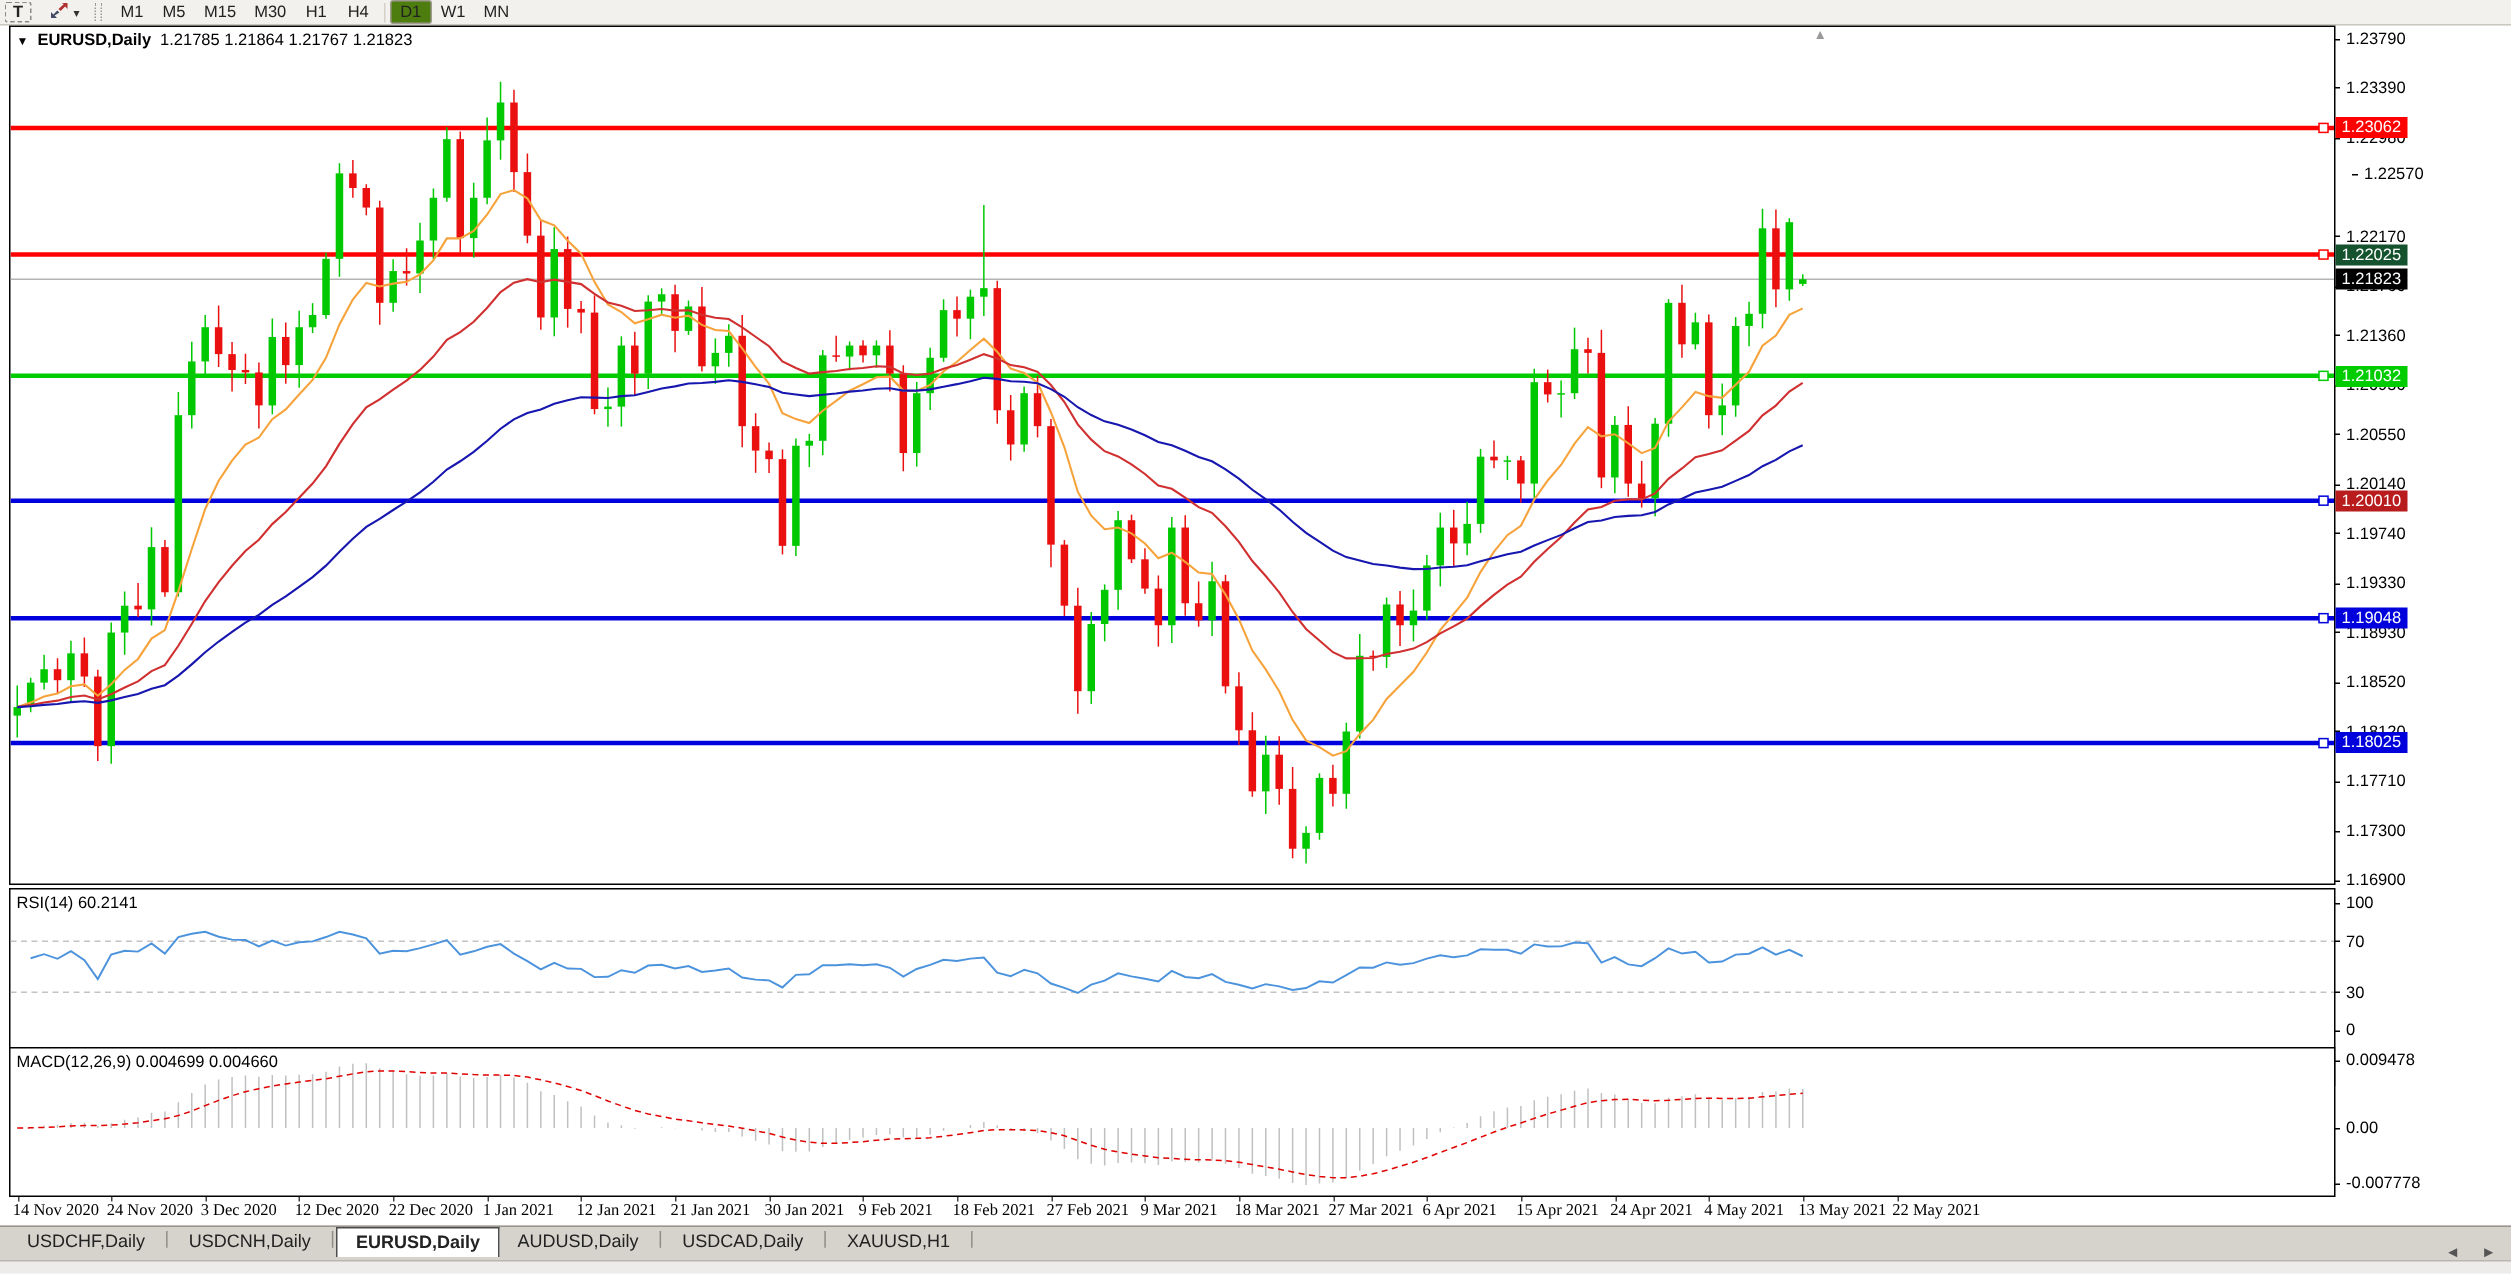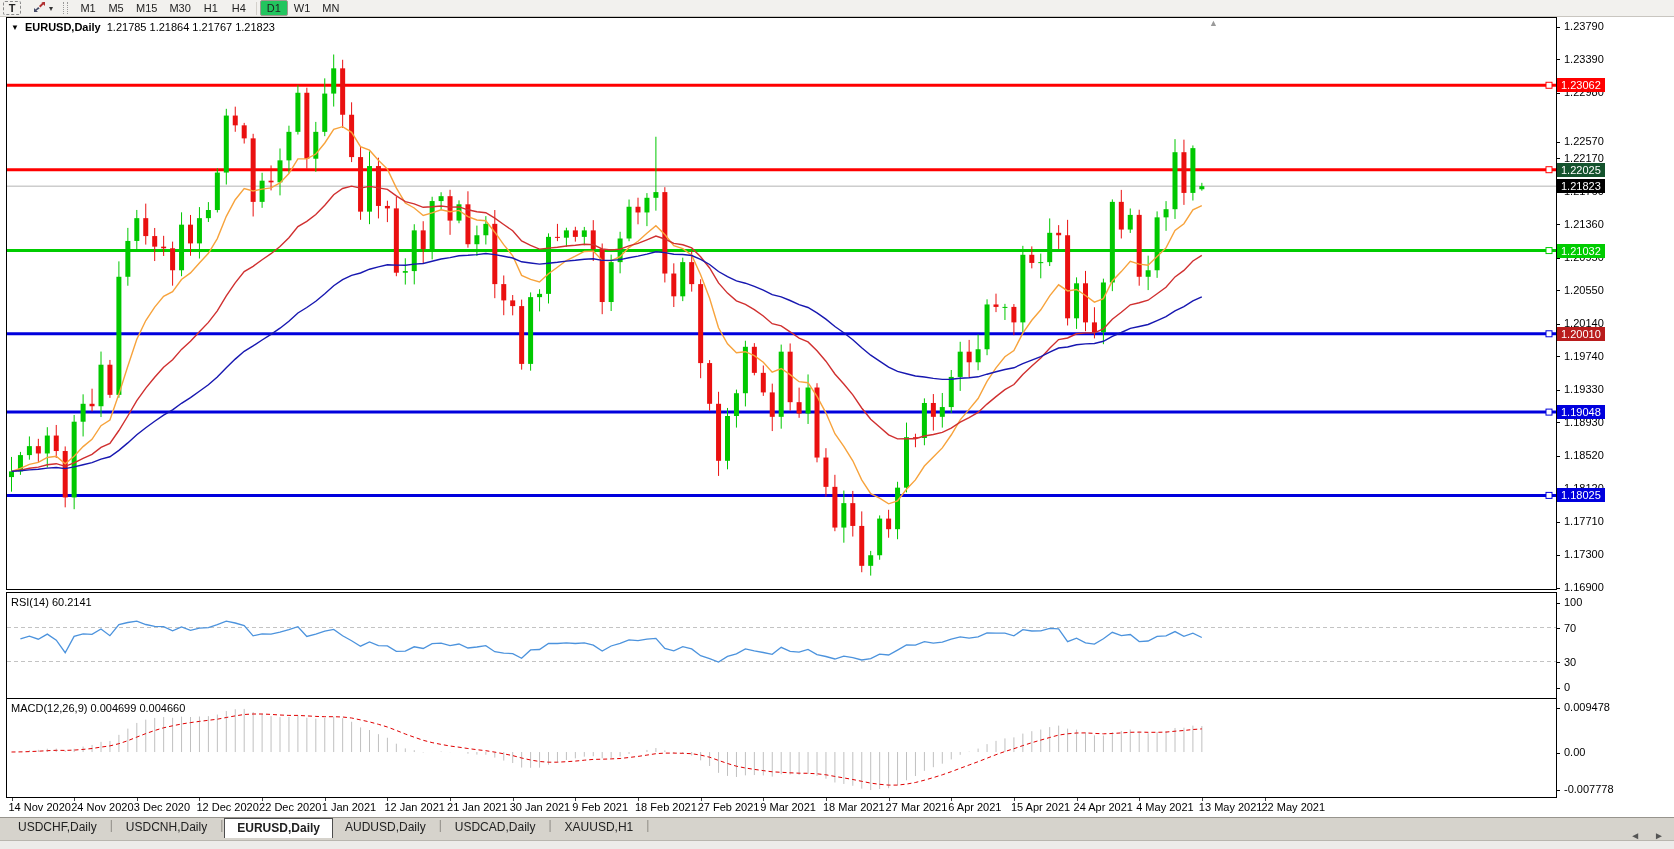--- a/index.html
+++ b/index.html
@@ -3,41 +3,41 @@
 <meta charset="utf-8">
 <style>
   html,body{margin:0;padding:0;background:#fff;}
   #app{position:relative;width:1674px;height:849px;overflow:hidden;
        font-family:"Liberation Sans","DejaVu Sans",sans-serif;font-size:11px;color:#000;background:#fff;}
   
   .toolbar{position:absolute;left:0;top:0;width:1674px;height:17px;background:#f2f1ee;
            border-bottom:1px solid #c9c6c0;display:flex;align-items:center;padding-left:3px;box-sizing:border-box;}
   .tbtn{height:14px;min-width:16px;padding:0 5px;display:flex;align-items:center;justify-content:center;
         color:#222;border:1px solid transparent;border-radius:2px;cursor:default;}
-  .tbtn.pressed{background:#22c55e;border:1px solid #a09a90;}
+  .tbtn.pressed{background:#4d7c0f;border:1px solid #a09a90;}
   .ttool{border:1px dashed #8a8a8a;height:12px;min-width:12px;padding:0 2px;margin-right:6px;font-weight:bold;}
   .caret{font-size:8px;color:#333;margin-left:3px;}
   .grip{width:3px;height:12px;border-left:1px dotted #9a9a9a;border-right:1px dotted #9a9a9a;margin:0 6px 0 4px;}
   .vsep{width:1px;height:13px;background:#d4d1cb;margin:0 3px;}
   
   .panel{position:absolute;left:6px;width:1551px;background:#fff;border:1px solid #000;box-sizing:border-box;}
   #mainPanel{top:17px;height:573px;}
   #rsiPanel{top:592px;height:132px;}
   #macdPanel{top:698px;height:100px;}
   .panel svg{position:absolute;left:0;top:0;}
   .paneLabel{position:absolute;left:4px;top:3px;color:#000;white-space:nowrap;z-index:5;}
   #chartTitle{display:flex;align-items:center;gap:6px;}
   #chartTitle .sym{font-weight:bold;}
   
   #axisLayer{position:absolute;left:0;top:0;width:1674px;height:849px;pointer-events:none;}
   .tick{position:absolute;left:1556px;height:14px;line-height:14px;color:#000;white-space:nowrap;}
   .tick .dash{display:inline-block;width:4px;height:1px;background:#000;vertical-align:middle;margin-right:4px;}
   .plabel{position:absolute;left:1557px;height:14px;line-height:14px;padding:0 4px;color:#fff;white-space:nowrap;z-index:6;}
   
-  #dateRow{position:absolute;left:7px;top:799px;width:1549px;height:15px;}
+  #dateRow{position:absolute;left:7px;top:799px;width:1549px;height:15px;font-family:Liberation Serif, serif;}
   .dlab{position:absolute;top:2px;white-space:nowrap;color:#000;}
   .dtick{position:absolute;top:-1px;width:1px;height:3px;background:#444;}
   
   #tabBar{position:absolute;left:0;top:817px;width:1674px;height:36px;background:#d6d3cc;
           border-top:1px solid #97948d;display:flex;align-items:flex-start;padding-left:6px;box-sizing:border-box;font-size:12px;}
   .tab{padding:2px 12px 3px 12px;color:#222;cursor:default;white-space:nowrap;}
   .tab.active{background:#fff;border:1px solid #4d4d4d;border-bottom:none;font-weight:bold;}
   .tabsep{color:#8f8c86;padding:0 1px 3px 1px;}
   .tabnav{margin-left:auto;margin-right:10px;display:flex;gap:14px;align-self:center;color:#555;font-size:10px;}
   
@@ -517,21 +517,21 @@
         <line x1="1185.8999999999999" y1="53.03917477978674" x2="1185.8999999999999" y2="26.611558797657207" stroke="#c0c0c0" stroke-width="1"></line>
         <line x1="1194.85" y1="53.03917477978674" x2="1194.85" y2="27.07451447657684" stroke="#c0c0c0" stroke-width="1"></line>
         <polyline points="4.5,53.0 13.4,52.9 22.4,52.6 31.3,52.2 40.3,51.7 49.3,51.3 58.2,51.4 67.1,51.1 76.1,50.4 85.0,49.5 94.0,48.1 102.9,46.9 111.9,44.7 120.8,41.7 129.8,38.1 138.8,34.6 147.7,31.5 156.6,28.8 165.6,26.8 174.5,25.0 183.5,23.6 192.4,22.4 201.4,21.3 210.3,20.2 219.3,18.5 228.2,16.9 237.2,15.5 246.1,15.0 255.1,15.0 264.0,15.4 273.0,16.0 281.9,16.4 290.9,16.4 299.8,16.9 308.8,17.4 317.8,17.7 326.7,17.7 335.6,18.0 344.6,19.0 353.5,20.9 362.5,22.9 371.4,25.3 380.4,28.0 389.3,31.4 398.3,35.0 407.2,38.2 416.2,41.3 425.1,43.6 434.1,45.4 443.0,47.0 452.0,48.2 460.9,49.5 469.9,50.7 478.8,51.7 487.8,53.1 496.7,54.8 505.7,56.6 514.6,59.0 523.6,61.0 532.5,62.5 541.5,63.2 550.4,63.2 559.4,62.7 568.3,62.1 577.3,61.2 586.3,60.4 595.2,60.2 604.1,59.9 613.1,59.5 622.0,58.5 631.0,57.4 639.9,56.1 648.9,54.7 657.8,54.1 666.8,54.1 675.8,54.3 684.7,54.7 693.6,56.1 702.6,58.2 711.5,61.4 720.5,64.5 729.4,67.2 738.4,69.0 747.3,70.4 756.3,71.6 765.2,72.8 774.2,73.3 783.1,73.8 792.1,74.2 801.0,74.3 810.0,74.8 818.9,75.8 827.9,77.4 836.8,78.9 845.8,80.5 854.7,82.3 863.7,84.1 872.6,85.3 881.6,86.1 890.5,86.1 899.5,85.1 908.4,83.5 917.4,81.2 926.3,78.6 935.3,75.8 944.2,72.7 953.2,69.3 962.1,66.0 971.1,62.7 980.0,59.2 989.0,55.7 997.9,52.5 1006.9,49.7 1015.8,46.6 1024.8,43.7 1033.8,41.1 1042.7,38.5 1051.6,36.1 1060.6,34.8 1069.5,34.0 1078.5,33.9 1087.4,34.4 1096.4,34.8 1105.3,34.5 1114.3,33.9 1123.3,33.3 1132.2,33.1 1141.1,33.3 1150.1,33.3 1159.0,33.1 1168.0,32.2 1176.9,31.5 1185.9,30.5 1194.8,29.9" fill="none" stroke="#e00000" stroke-width="1" stroke-dasharray="4 3"></polyline>
       </svg>
   </div>
 
   <div id="axisLayer">
       <div class="tick" style="top: 19px; text-align: right;"><span class="dash"></span>1.23790</div>
       <div class="tick" style="top: 51.5689px;"><span class="dash"></span>1.23390</div>
       <div class="tick" style="top: 84.9521px;"><span class="dash"></span>1.22980</div>
-      <div class="tick" style="top: 134px;"><span class="dash"></span>1.22570</div>
+      <div class="tick" style="top: 109px; margin-left: 12px;"><span class="dash"></span>1.22570</div>
       <div class="tick" style="top: 150.904px;"><span class="dash"></span>1.22170</div>
       <div class="tick" style="top: 184.287px;"><span class="dash"></span>1.21760</div>
       <div class="tick" style="top: 216.856px;"><span class="dash"></span>1.21360</div>
       <div class="tick" style="top: 250.239px;"><span class="dash"></span>1.20950</div>
       <div class="tick" style="top: 282.808px;"><span class="dash"></span>1.20550</div>
       <div class="tick" style="top: 316.192px;"><span class="dash"></span>1.20140</div>
       <div class="tick" style="top: 348.761px;"><span class="dash"></span>1.19740</div>
       <div class="tick" style="top: 382.144px;"><span class="dash"></span>1.19330</div>
       <div class="tick" style="top: 414.713px;"><span class="dash"></span>1.18930</div>
       <div class="tick" style="top: 448.096px; text-align: center;"><span class="dash"></span>1.18520</div>

